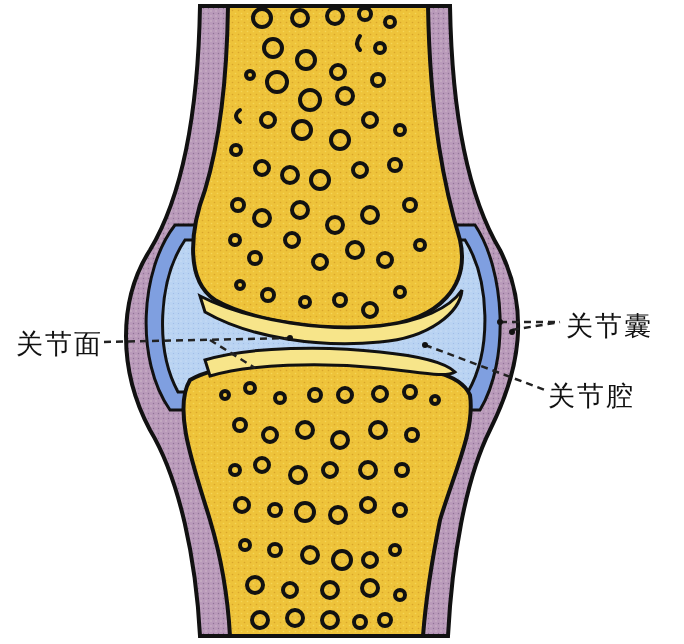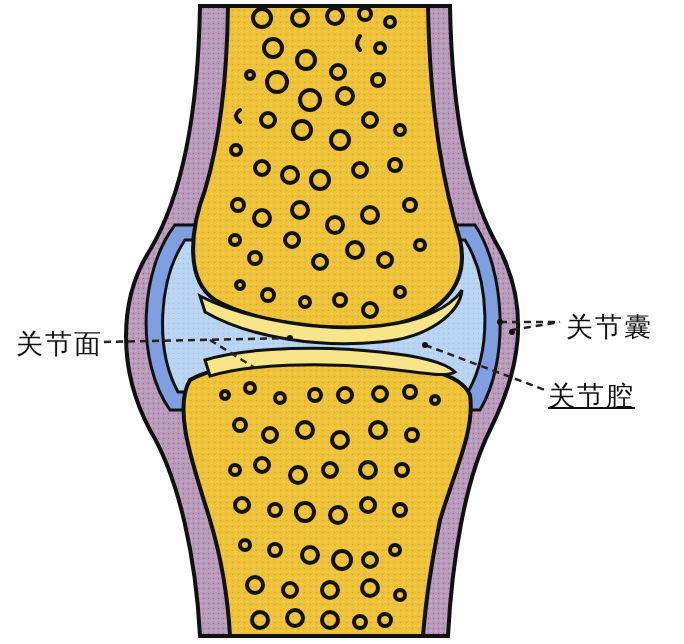--- a/index.html
+++ b/index.html
@@ -8,22 +8,22 @@
   .label {
     position: absolute;
     font-family: "DejaVu Serif", serif;
     font-size: 27px;
     color: #111;
     letter-spacing: 2px;
     line-height: 1;
     white-space: nowrap;
   }
   .lbl-surface { left: 16px; top: 330px; }
-  .lbl-capsule { left: 566px; top: 313px; }
-  .lbl-cavity  { left: 548px; top: 382px; text-decoration: underline; }
+  .lbl-capsule { left: 566px; top: 313px; font-family: Liberation Serif, serif; }
+  .lbl-cavity  { left: 548px; top: 382px; }
 </style>
 </head>
 <body>
 
 <svg id="diagram" width="684" height="644" viewBox="0 0 684 644" xmlns="http://www.w3.org/2000/svg">
   <defs>
     <pattern id="boneTex" width="6" height="6" patternUnits="userSpaceOnUse">
       <rect width="6" height="6" fill="#eec33a"></rect>
       <circle cx="1.5" cy="1.5" r="0.8" fill="#f5d658"></circle>
       <circle cx="4.5" cy="4.5" r="0.8" fill="#d9a52a"></circle>

